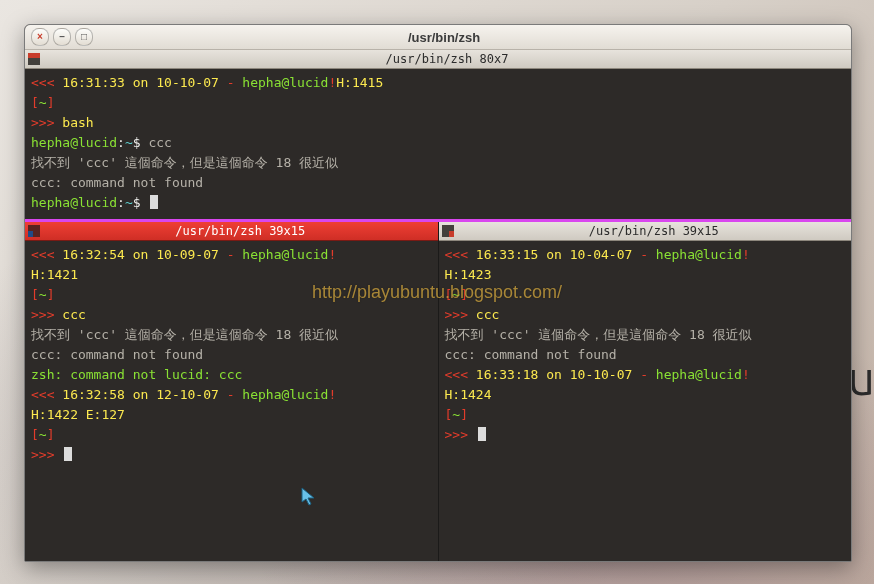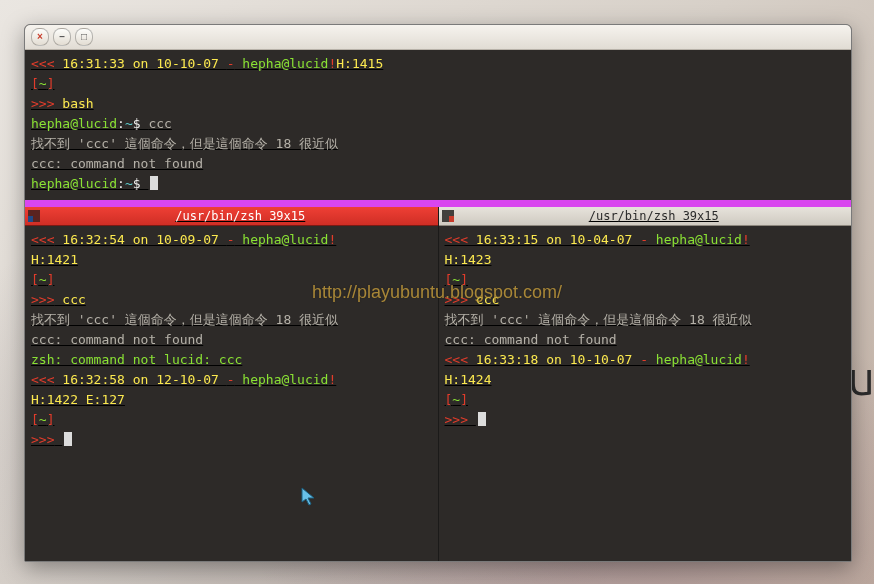--- a/index.html
+++ b/index.html
@@ -112,29 +112,28 @@
     height: 14px;
     margin: 2px;
   }
   .pane-header .indicator svg { display:block; }
 
   .terminal-area {
     flex: 1;
     display: flex;
     flex-direction: column;
     background: #2d2a28;
-    text-decoration: underline;
   }
   .top-pane {
     flex: 0 0 auto;
   }
   .split {
     flex: 1;
     display: flex;
-    border-top: 7px solid #d946ef;
+    border-top: 3px solid #d946ef;
   }
   .split .col {
     flex: 1;
     display: flex;
     flex-direction: column;
     min-width: 0;
   }
   .split .col + .col {
     border-left: 1px solid #1b1a19;
   }
@@ -195,22 +194,32 @@
         <div class="tbtn close">
             <span>×</span>
           </div>
         <div class="tbtn">
             <span>–</span>
           </div>
         <div class="tbtn">
             <span>□</span>
           </div>
       </div>
+      <span class="title">/usr/bin/zsh</span>
     </div>
 
+    <div class="pane-header">
+      <span class="indicator">
+        <svg width="14" height="14">
+            <rect x="1" y="1" width="12" height="12" fill="#43403c"></rect>
+            <rect x="1" y="1" width="12" height="5" fill="#c83c2b"></rect>
+          </svg>
+      </span>
+      <span>/usr/bin/zsh 80x7</span>
+    </div>
 
     <div class="terminal-area">
 
       <div class="top-pane">
         <div class="term"><span class="c-red">&lt;&lt;&lt;</span><span class="c-yellow"> 16:31:33 on 10-10-07 </span><span class="c-red">-</span><span class="c-green"> hepha@lucid</span><span class="c-red">!</span><span class="c-yellow">H:1415</span>
 <span class="c-red">[</span><span class="c-green">~</span><span class="c-red">]</span>
 <span class="c-red">&gt;&gt;&gt;</span><span class="c-yellow"> bash</span>
 <span class="c-green">hepha@lucid</span><span class="c-white">:</span><span class="c-cyan">~</span><span class="c-white">$ </span><span class="c-grey">ccc</span>
 <span class="c-grey">找不到 'ccc' 這個命令，但是這個命令 18 很近似</span>
 <span class="c-grey">ccc: command not found</span>

